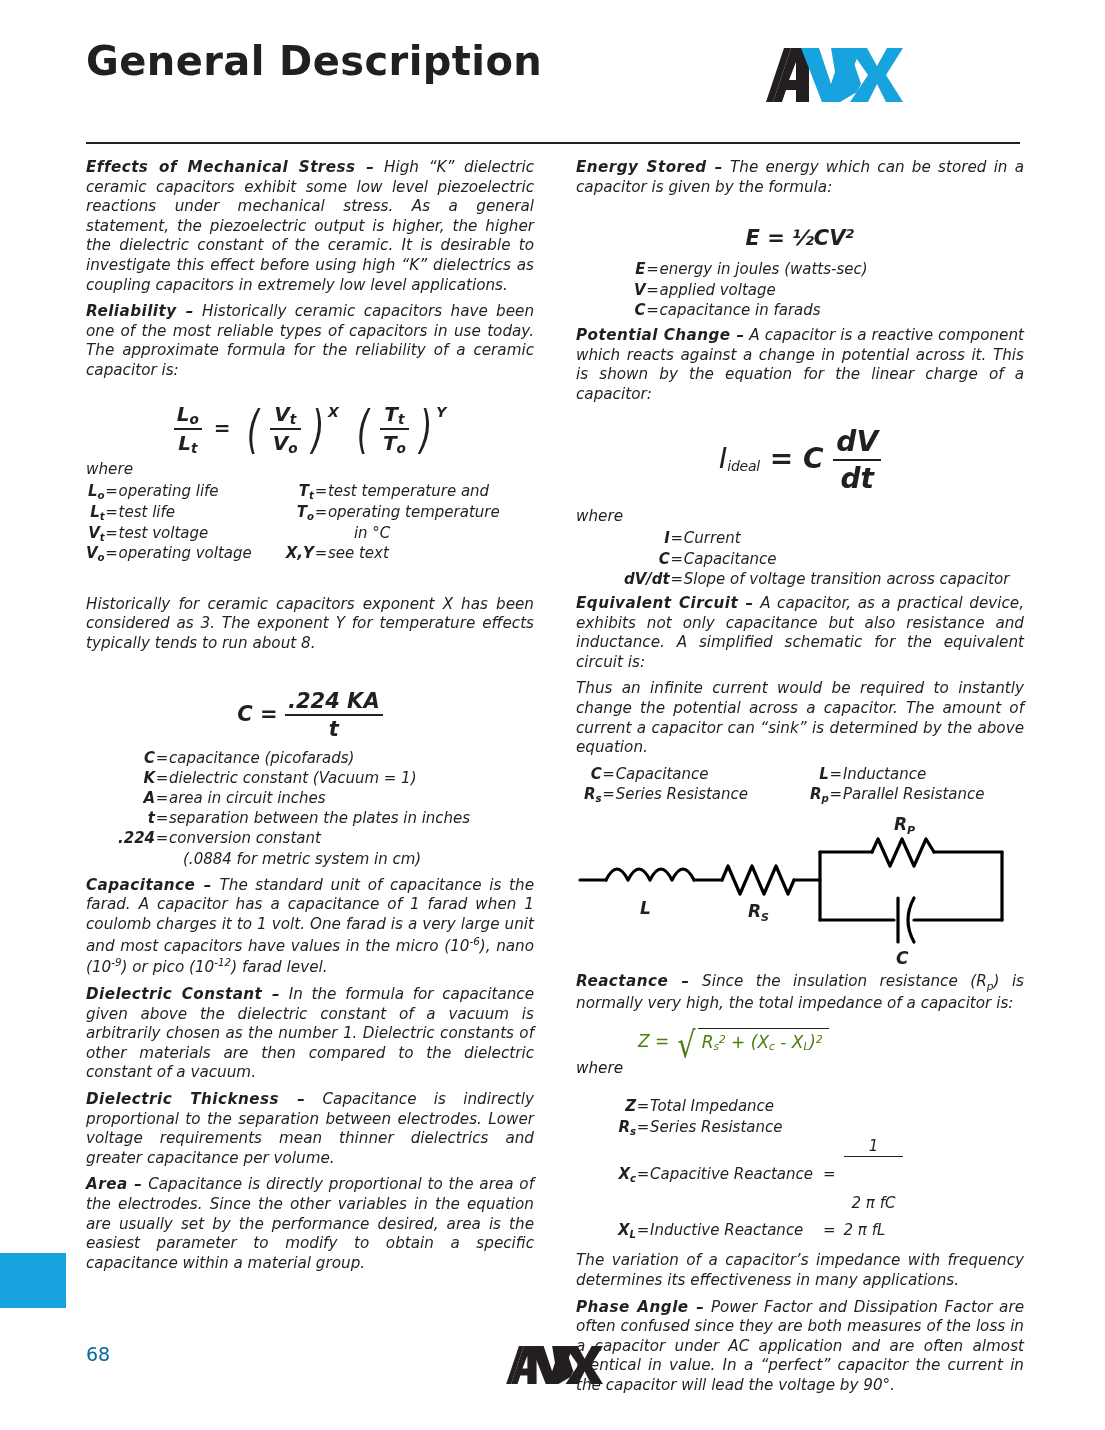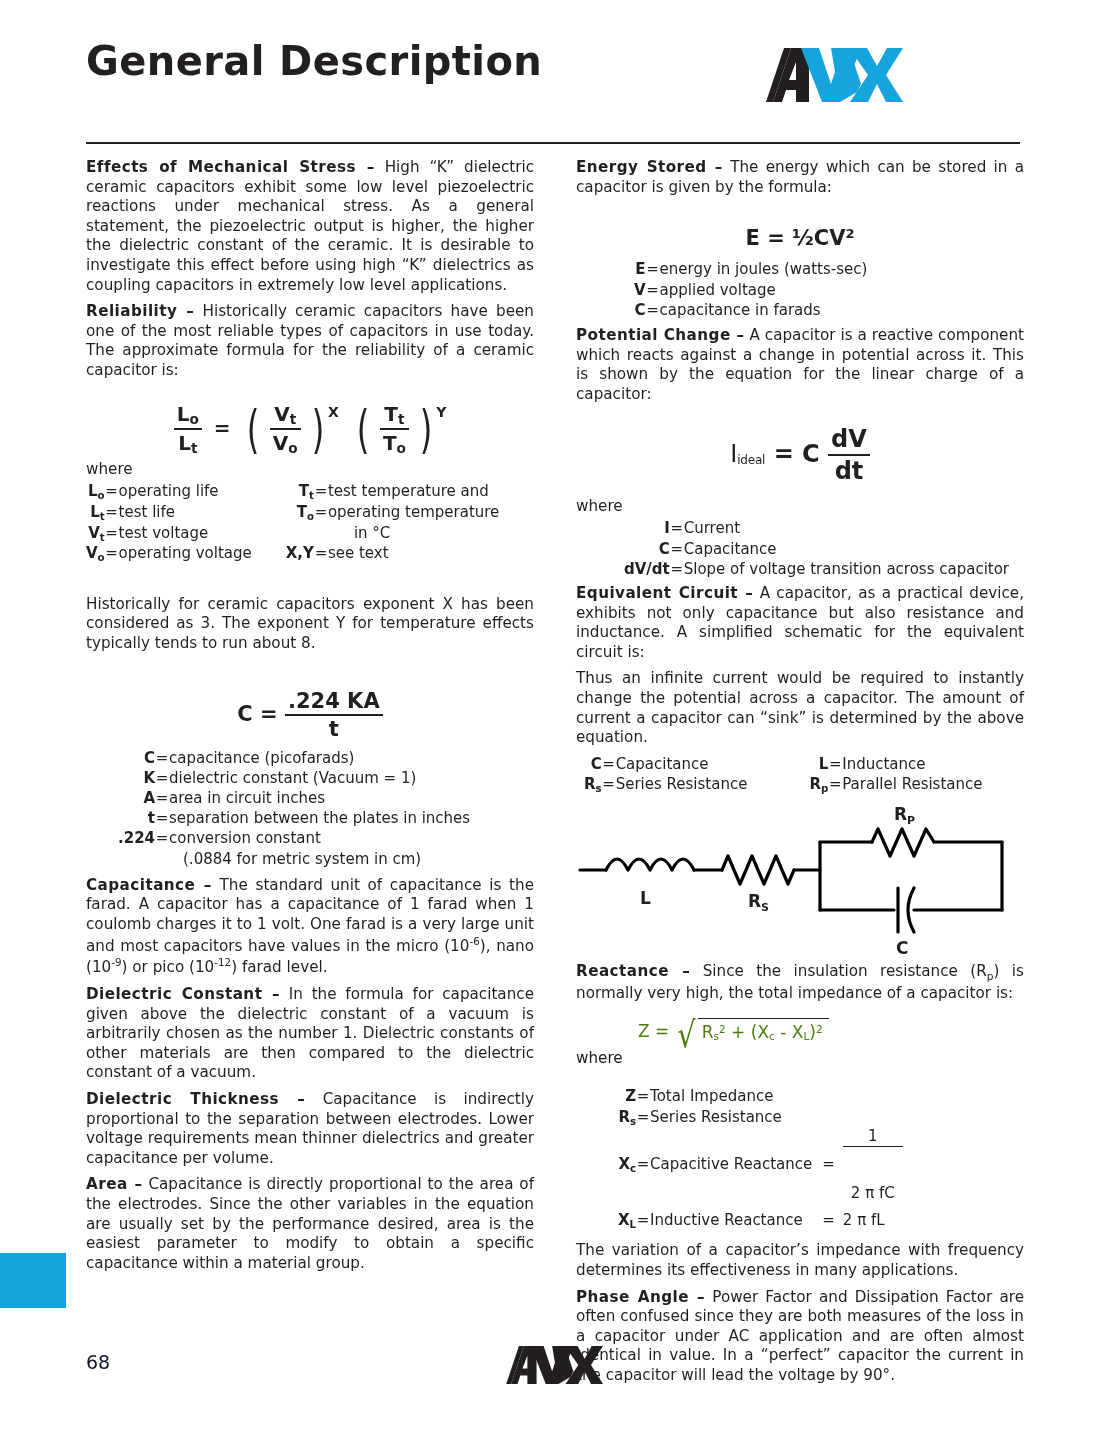--- a/index.html
+++ b/index.html
@@ -53,20 +53,21 @@
   #content {
     position: absolute;
     left: 0;
     top: 158px;
     width: 1105px;
   }
   .col {
     position: absolute;
     top: 0;
     width: 448px;
+    font-style: italic;
   }
   #col-left  { left: 86px; }
   #col-right { left: 576px; }
 
   p.body, div.body {
     margin: 0 0 7px 0;
     font-size: 15.2px;
     line-height: 1.29;
     text-align: justify;
     text-justify: inter-word;
@@ -162,21 +163,21 @@
 
   
   #formula-capacitance {
     font-size: 21px;
     font-weight: bold;
     padding: 8px 0 8px 0;
   }
 
   
   #formula-ideal {
-    font-size: 24px;
+    font-size: 28px;
     font-weight: bold;
     padding: 14px 0 12px 0;
   }
   #formula-ideal .subideal {
     font-size: 0.5em;
     font-weight: normal;
     vertical-align: -0.2em;
     letter-spacing: -0.2px;
   }
   #formula-ideal .inorm { font-weight: normal; }
@@ -247,22 +248,21 @@
     top: 1253px;
     width: 66px;
     height: 55px;
     background: #17a3dd;
   }
   #page-number {
     position: absolute;
     left: 86px;
     top: 1343px;
     font-size: 19px;
-    color: #0f172a;
-    margin-top: 8px;
+    color: #0369a1;
   }
   #footer-logo {
     position: absolute;
     left: 497px;
     top: 1343px;
     width: 106px;
     height: 44px;
   }
 </style>
 </head>

